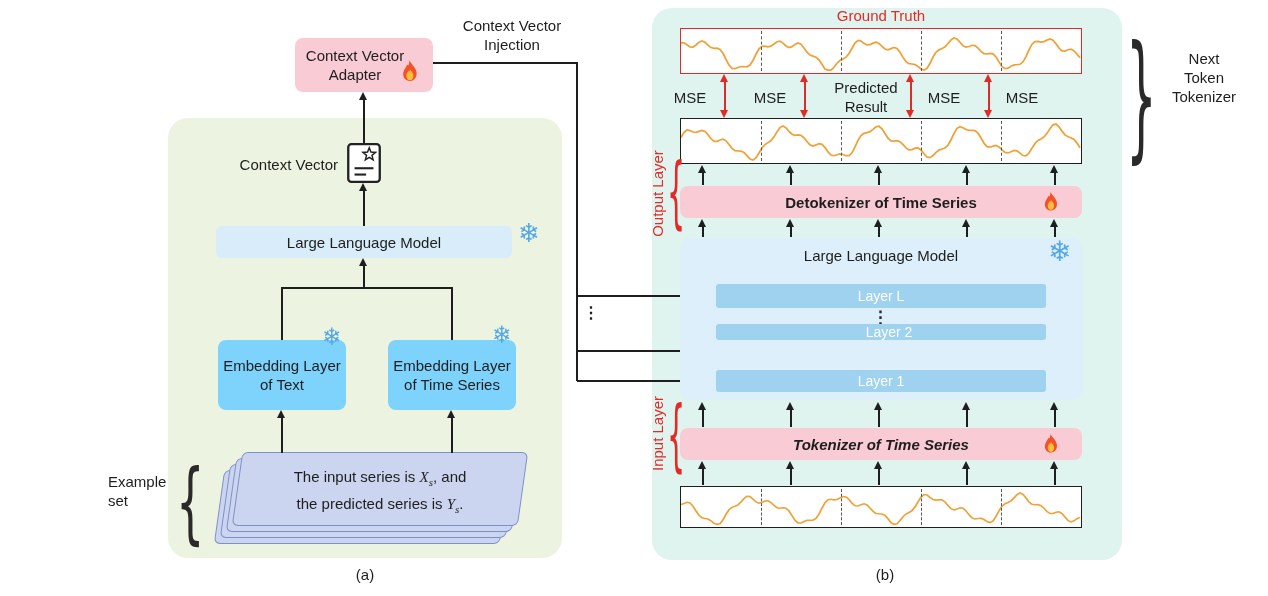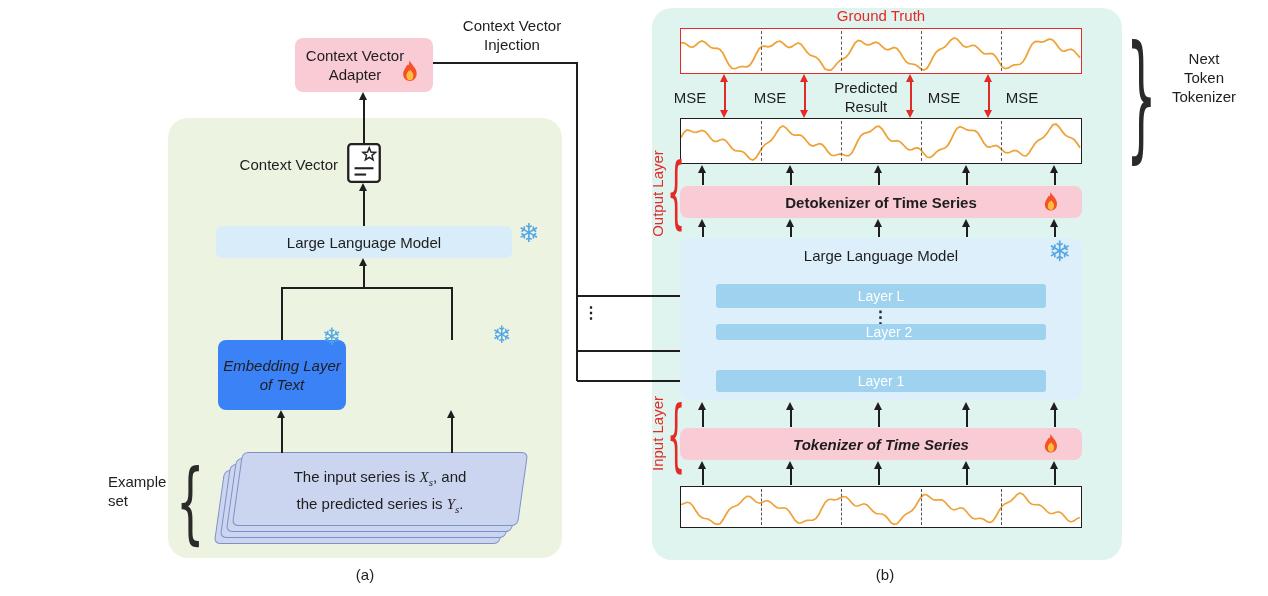--- a/index.html
+++ b/index.html
@@ -20,21 +20,21 @@
   .arrow-red2 { position:absolute; width:1.6px; background:var(--red); }
   .arrow-red2::before { content:""; position:absolute; top:-7px; left:-4px;
     border-left:4.7px solid transparent; border-right:4.7px solid transparent; border-bottom:8px solid var(--red); }
   .arrow-red2::after { content:""; position:absolute; bottom:-7px; left:-4px;
     border-left:4.7px solid transparent; border-right:4.7px solid transparent; border-top:8px solid var(--red); }
   .wavebox { position:absolute; background:#fff; border:1.6px solid var(--ink); }
   .wavebox svg.wave { position:absolute; left:0; top:0; width:100%; height:100%; display:block; }
   .wavebox .divider { position:absolute; top:2px; bottom:2px; width:0; border-left:1.4px dashed #555; }
   .pinkbox { position:absolute; background:#f9cbd4; border-radius:8px; }
   .bluebox { position:absolute; background:#d9ecf9; border-radius:6px; }
-  .tealbox { position:absolute; background:#3b82f6; border-radius:8px;font-style:italic; }
+  .tealbox { position:absolute; background:#7dd3fc; border-radius:8px; }
   .layerbar { position:absolute; background:#9ed2ef; border-radius:3px; color:#fff; font-size:14px; }
   .card { position:absolute; width:286px; height:74px; background:#ccd5f0; border:1.5px solid #7e90c8;
           border-radius:6px; transform:skewX(-8deg); }
   .mvar { font-family:"Liberation Serif", serif; font-style:italic; }
   sub.mvar { font-size:11px; }
   .snow { position:absolute; color:#54a7e4; font-family:"DejaVu Sans", sans-serif; }
   .brace { position:absolute; color:#2a2a2a; font-family:"DejaVu Sans", sans-serif; transform-origin:0 0; }
   .brace.red { color:var(--red); }
   .vlabel { position:absolute; color:var(--red); text-align:center; transform:rotate(-90deg); white-space:nowrap; }
   .redtext { color:var(--red); }
@@ -83,20 +83,23 @@
   <div class="bluebox ctr" style="left:216px; top:226px; width:296px; height:32px;">
     <span>Large Language Model</span>
   </div>
   <span class="snow" style="left:518px; top:224px; font-size:26px;">❄</span>
 
   <div class="tealbox ctr" style="left:218px; top:340px; width:128px; height:70px; padding:4px;">
     <span>Embedding Layer of Text</span>
   </div>
   <span class="snow" style="left:322px; top:328px; font-size:24px;">❄</span>
 
+  <div class="tealbox ctr" style="left:388px; top:340px; width:128px; height:70px; padding:4px;">
+    <span>Embedding Layer of Time Series</span>
+  </div>
   <span class="snow" style="left:492px; top:326px; font-size:24px;">❄</span>
 
   <div class="card" style="left:219px; top:470px;"></div>
   <div class="card" style="left:225px; top:464px;"></div>
   <div class="card" style="left:231px; top:458px;"></div>
   <div class="card" style="left:237px; top:452px;"></div>
   <div class="abs" style="left:247px; top:466px; width:266px; text-align:center; line-height:22px;">
     <div><span>The input series is </span><span class="mvar">X</span><sub class="mvar">s</sub><span>, and</span></div>
     <div><span>the predicted series is </span><span class="mvar">Y</span><sub class="mvar">s</sub><span>.</span></div>
   </div>

